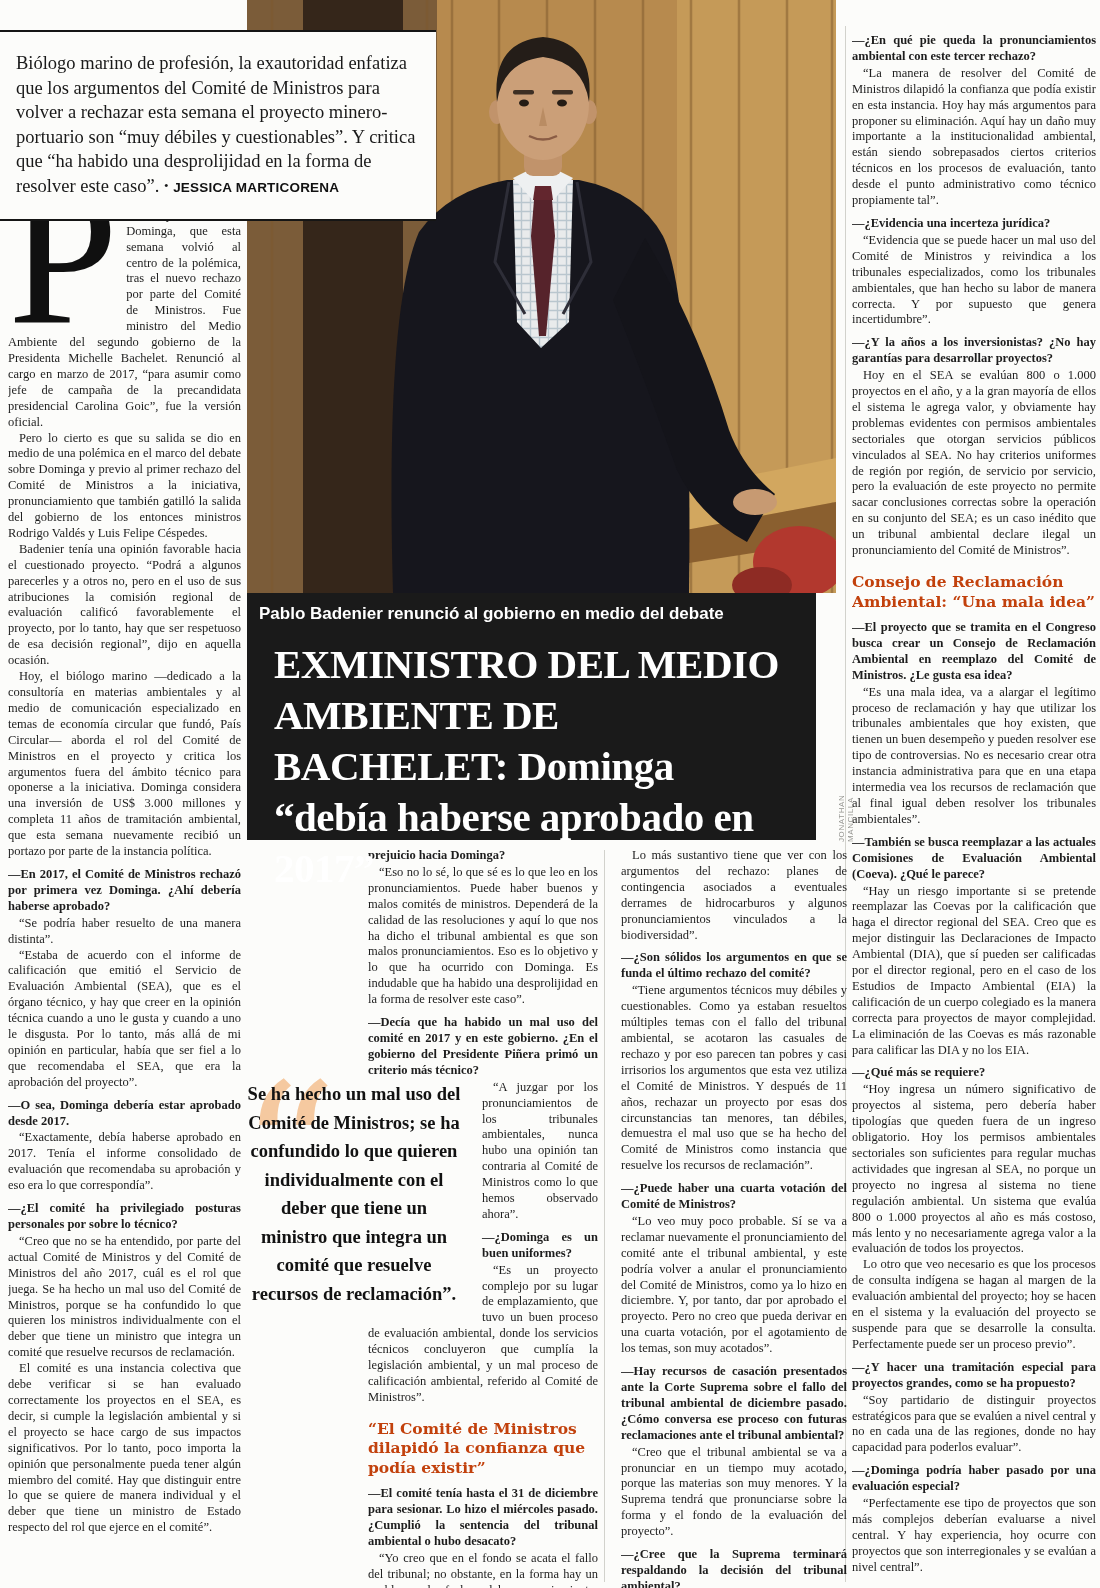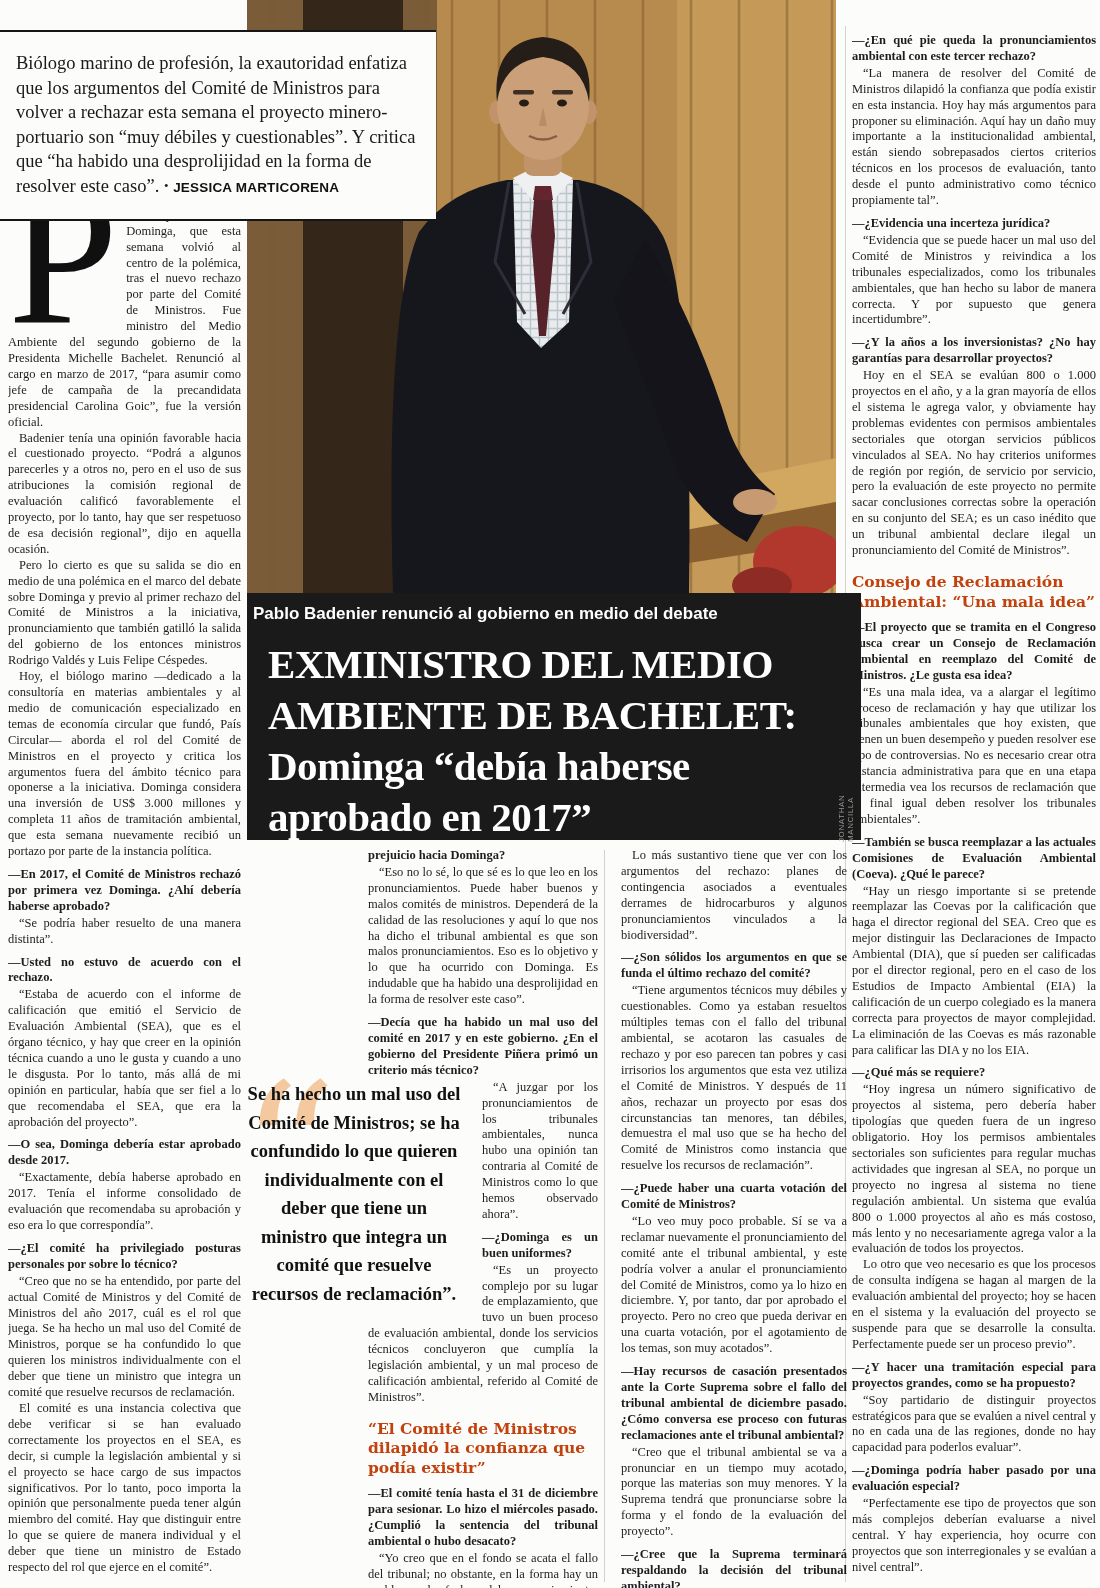--- a/index.html
+++ b/index.html
@@ -14,22 +14,22 @@
   .intro-bullet{font-size:13px;position:relative;top:-2px;}
   .intro-byline{font-family:"Liberation Sans",sans-serif;font-weight:bold;font-size:13.5px;
                 letter-spacing:.2px;color:#111;}
 
   
   .photo{position:absolute;left:247px;top:0;width:589px;height:593px;overflow:hidden;
          background:#b78a4e;z-index:1;}
   .photo svg{display:block;}
 
   
-  .headline-box{position:absolute;left:247px;top:593px;width:614px;height:247px;
-                background:#1a1a1a;color:#fff;padding:9px 6px;box-sizing:border-box;z-index:2;}
+  .headline-box{position:absolute;left:247px;top:593px;width:569px;height:247px;
+                background:#1a1a1a;color:#fff;padding:9px 12px;box-sizing:border-box;z-index:2;}
   .kicker{margin:2px 0 7px 0;font-family:"Liberation Sans",sans-serif;font-weight:bold;
           font-size:17px;line-height:20px;}
   .headline{margin:15px;font-family:"Liberation Serif",serif;font-weight:bold;
             font-size:41px;line-height:51px;letter-spacing:-0.5px;}
 
   .photo-credit{position:absolute;left:837px;top:750px;height:92px;z-index:3;
                 writing-mode:vertical-rl;transform:rotate(180deg);
                 font-family:"Liberation Sans",sans-serif;font-size:8px;letter-spacing:.6px;
                 color:#969692;}
 
@@ -142,26 +142,25 @@
     <h1 class="headline">EXMINISTRO DEL MEDIO AMBIENTE DE BACHELET: Dominga “debía haberse aprobado en 2017”</h1>
   </div>
 
   <div class="photo-credit">JONATHAN MANCILLA</div>
 
   <div class="vrule rule-right"></div>
   <div class="vrule rule-ab"></div>
 
   <div class="col col-left">
       <p class="blk-drop"><span class="dropcap">P</span><span>ablo Badenier conoce de cerca el proyecto minero-portuario Dominga, que esta semana volvió al centro de la polémica, tras el nuevo rechazo por parte del Comité de Ministros. Fue ministro del Medio Ambiente del segundo gobierno de la Presidenta Michelle Bachelet. Renunció al cargo en marzo de 2017, “para asumir como jefe de campaña de la precandidata presidencial Carolina Goic”, fue la versión oficial.</span></p>
+      <p class="blk-a">Pero lo cierto es que su salida se dio en medio de una polémica en el marco del debate sobre Dominga y previo al primer rechazo del Comité de Ministros a la iniciativa, pronunciamiento que también gatilló la salida del gobierno de los entonces ministros Rodrigo Valdés y Luis Felipe Céspedes.</p>
       <p class="blk-a">Badenier tenía una opinión favorable hacia el cuestionado proyecto. “Podrá a algunos parecerles y a otros no, pero en el uso de sus atribuciones la comisión regional de evaluación calificó favorablemente el proyecto, por lo tanto, hay que ser respetuoso de esa decisión regional”, dijo en aquella ocasión.</p>
-      <p class="blk-a">Pero lo cierto es que su salida se dio en medio de una polémica en el marco del debate sobre Dominga y previo al primer rechazo del Comité de Ministros a la iniciativa, pronunciamiento que también gatilló la salida del gobierno de los entonces ministros Rodrigo Valdés y Luis Felipe Céspedes.</p>
       <p class="blk-a">Hoy, el biólogo marino —dedicado a la consultoría en materias ambientales y al medio de comunicación especializado en temas de economía circular que fundó, País Circular— aborda el rol del Comité de Ministros en el proyecto y critica los argumentos fuera del ámbito técnico para oponerse a la iniciativa. Dominga considera una inversión de US$ 3.000 millones y completa 11 años de tramitación ambiental, que esta semana nuevamente recibió un portazo por parte de la instancia política.</p>
       <p class="blk-q">—En 2017, el Comité de Ministros rechazó por primera vez Dominga. ¿Ahí debería haberse aprobado?</p>
       <p class="blk-a">“Se podría haber resuelto de una manera distinta”.</p>
-      <p class="blk-q">—Usted no estuvo de acuerdo con el rechazo.</p>
       <p class="blk-a">“Estaba de acuerdo con el informe de calificación que emitió el Servicio de Evaluación Ambiental (SEA), que es el órgano técnico, y hay que creer en la opinión técnica cuando a uno le gusta y cuando a uno le disgusta. Por lo tanto, más allá de mi opinión en particular, había que ser fiel a lo que recomendaba el SEA, que era la aprobación del proyecto”.</p>
       <p class="blk-q">—O sea, Dominga debería estar aprobado desde 2017.</p>
       <p class="blk-a">“Exactamente, debía haberse aprobado en 2017. Tenía el informe consolidado de evaluación que recomendaba su aprobación y eso era lo que correspondía”.</p>
       <p class="blk-q">—¿El comité ha privilegiado posturas personales por sobre lo técnico?</p>
       <p class="blk-a">“Creo que no se ha entendido, por parte del actual Comité de Ministros y del Comité de Ministros del año 2017, cuál es el rol que juega. Se ha hecho un mal uso del Comité de Ministros, porque se ha confundido lo que quieren los ministros individualmente con el deber que tiene un ministro que integra un comité que resuelve recursos de reclamación.</p>
       <p class="blk-a">El comité es una instancia colectiva que debe verificar si se han evaluado correctamente los proyectos en el SEA, es decir, si cumple la legislación ambiental y si el proyecto se hace cargo de sus impactos significativos. Por lo tanto, poco importa la opinión que personalmente pueda tener algún miembro del comité. Hay que distinguir entre lo que se quiere de manera individual y el deber que tiene un ministro de Estado respecto del rol que ejerce en el comité”.</p>
     </div>
   <div class="col col-a">
       <p class="blk-q-cont">prejuicio hacia Dominga?</p>
       <p class="blk-a">“Eso no lo sé, lo que sé es lo que leo en los pronunciamientos. Puede haber buenos y malos comités de ministros. Dependerá de la calidad de las resoluciones y aquí lo que nos ha dicho el tribunal ambiental es que son malos pronunciamientos. Eso es lo objetivo y lo que ha ocurrido con Dominga. Es indudable que ha habido una desprolijidad en la forma de resolver este caso”.</p>

